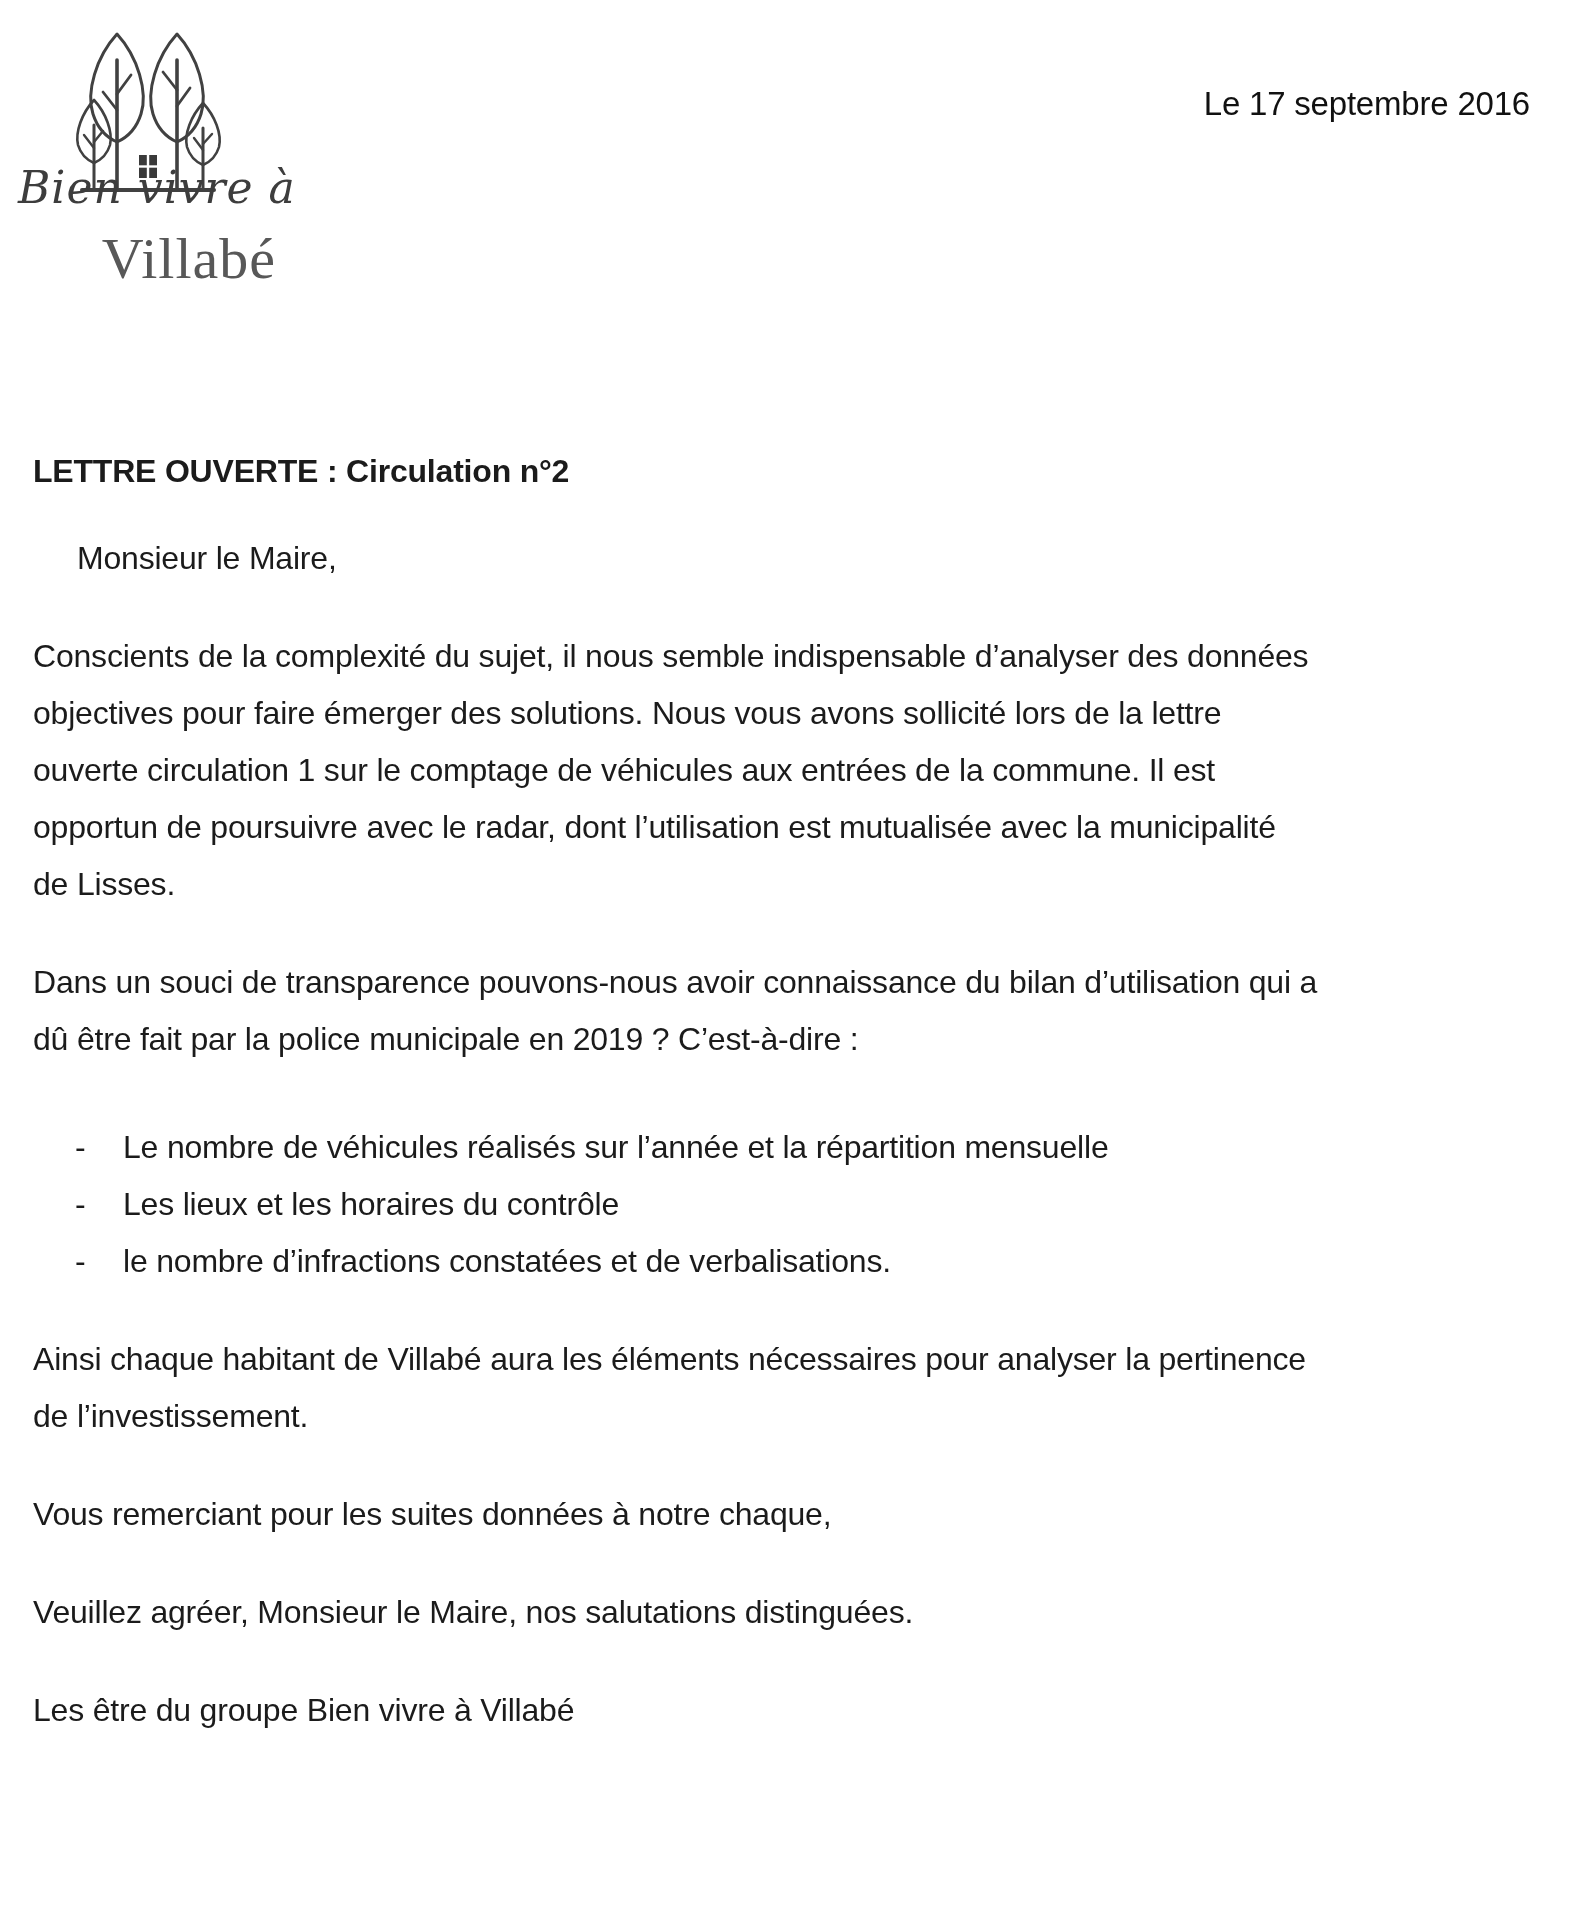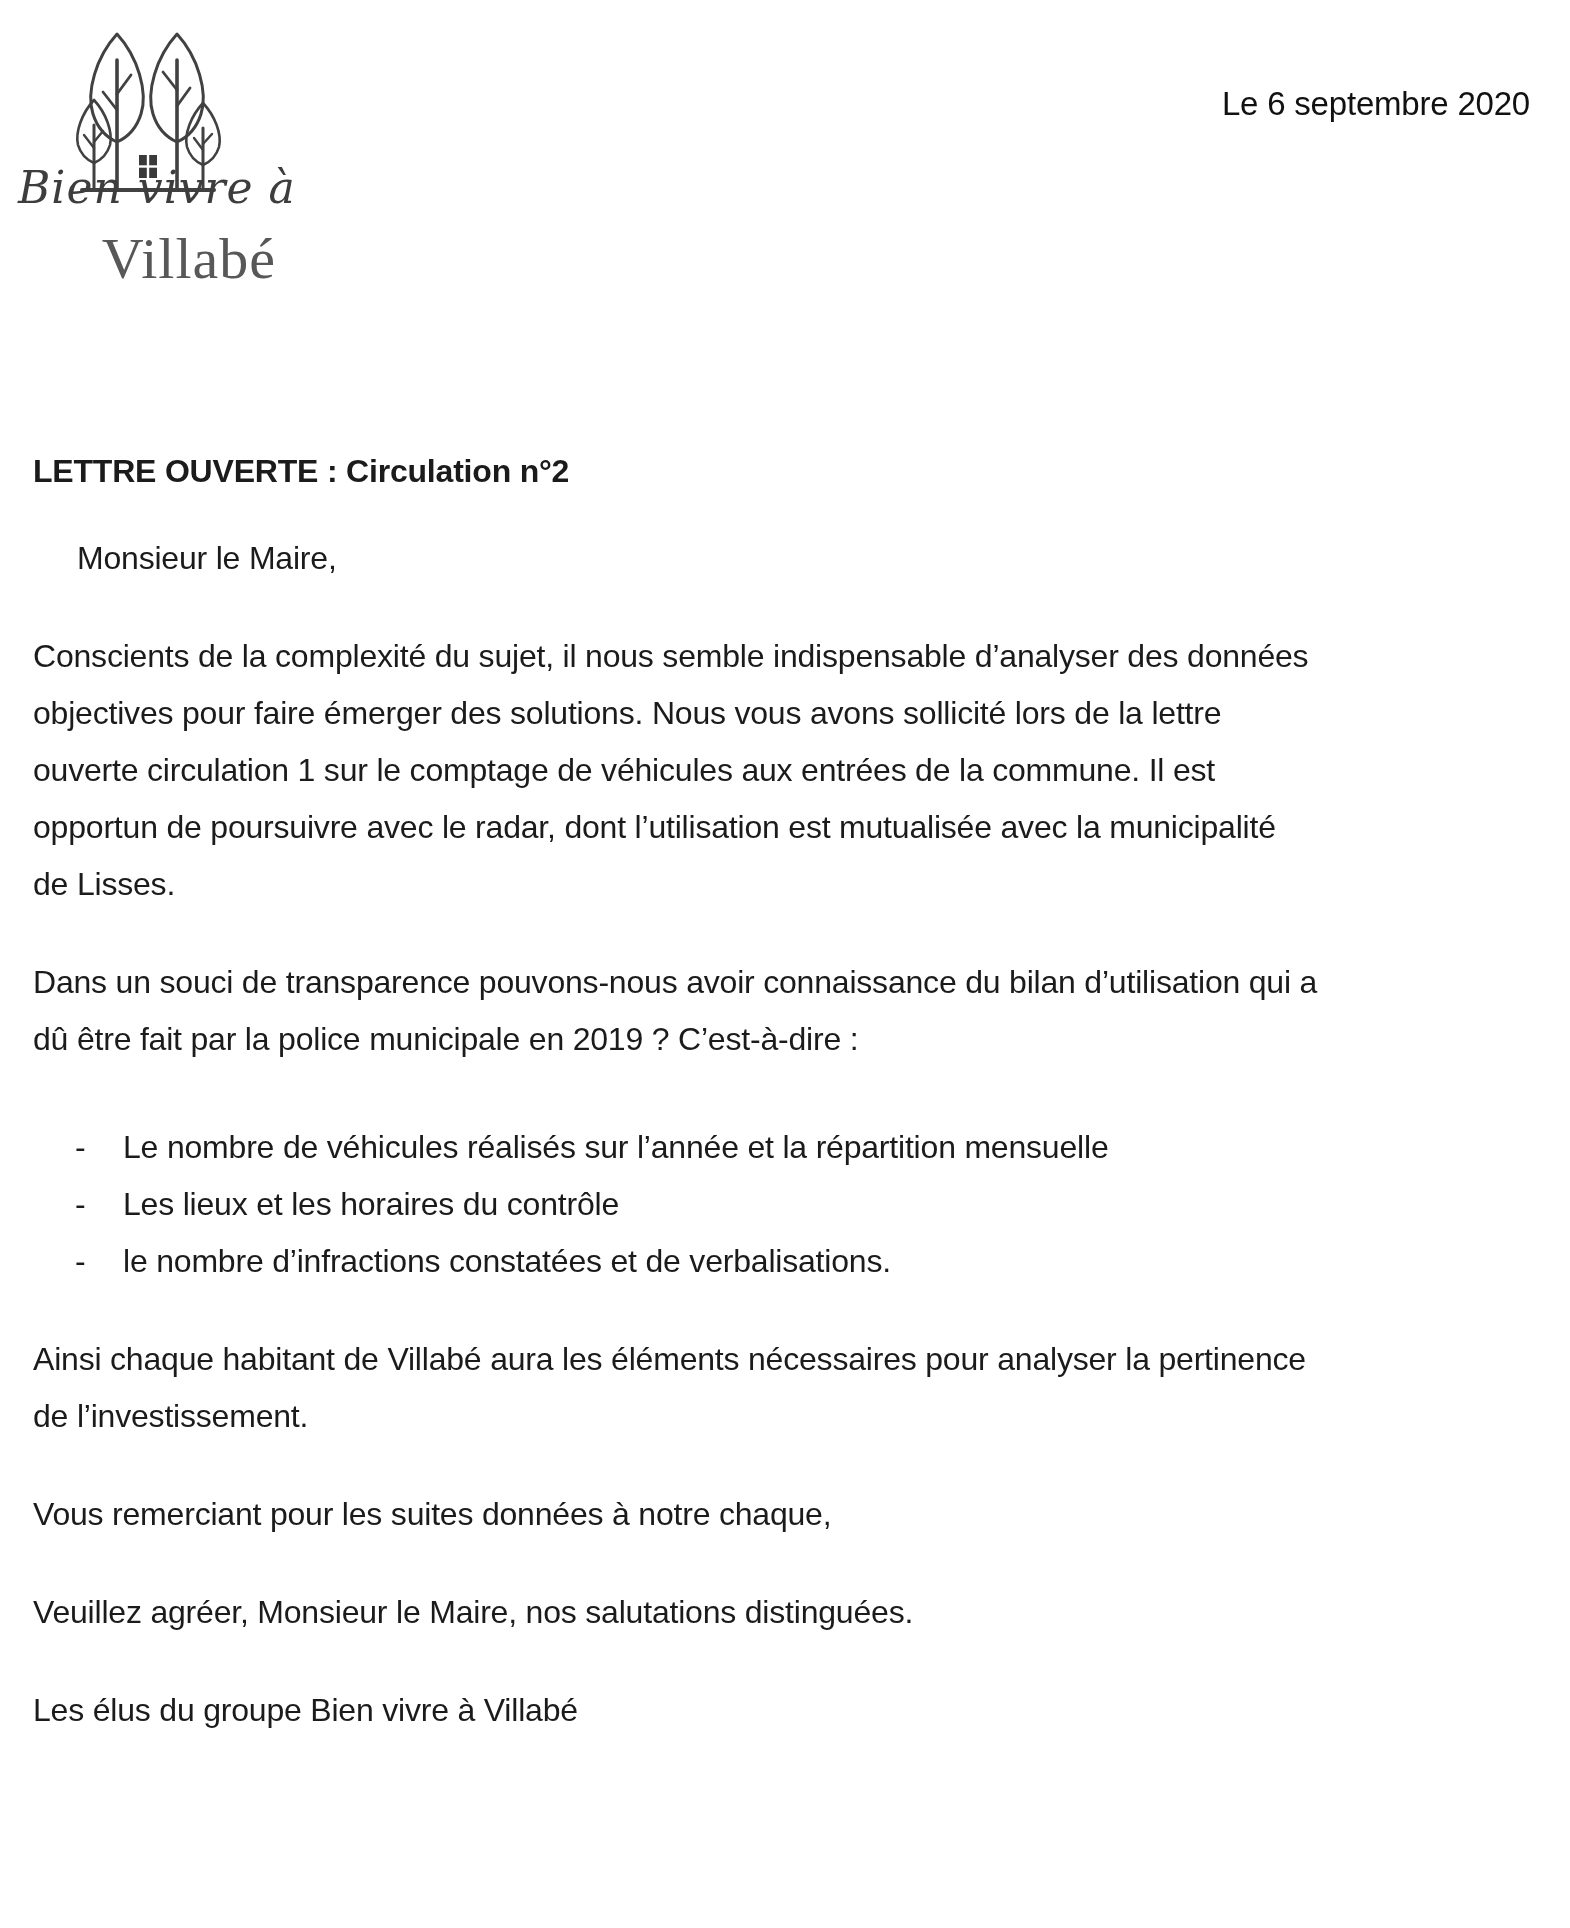--- a/index.html
+++ b/index.html
@@ -127,21 +127,21 @@
           <line x1="81" y1="125" x2="81" y2="148" stroke="#ffffff" stroke-width="2.4"></line>
           <line x1="72" y1="136.5" x2="90" y2="136.5" stroke="#ffffff" stroke-width="2.4"></line>
         </g>
 
         <line class="stroke" stroke-width="4" x1="15" y1="160" x2="147" y2="160"></line>
       </svg>
       <div class="logo-tagline">Bien vivre à</div>
       <div class="logo-name">Villabé</div>
     </div>
 
-    <div class="date">Le 6 septembre 2020</div>
+    <div class="date">Le 17 septembre 2016</div>
   </div>
 
   <div class="title">LETTRE OUVERTE : Circulation n°2</div>
 
   <div class="salutation">Monsieur le Maire,</div>
 
 
   <div class="para">Conscients de la complexité du sujet, il nous semble indispensable d’analyser des données
 objectives pour faire émerger des solutions. Nous vous avons sollicité lors de la lettre
 ouverte circulation 1 sur le comptage de véhicules aux entrées de la commune. Il est
@@ -166,15 +166,15 @@
     </li>
   </ul>
 
   <div class="para">Ainsi chaque habitant de Villabé aura les éléments nécessaires pour analyser la pertinence
 de l’investissement.</div>
 
   <div class="para">Vous remerciant pour les suites données à notre chaque,</div>
 
   <div class="para">Veuillez agréer, Monsieur le Maire, nos salutations distinguées.</div>
 
-  <div class="para">Les élus du groupe Bien vivre à Villabé</div>
+  <div class="para">Les être du groupe Bien vivre à Villabé</div>
 
 </div>
 
 </body></html>

